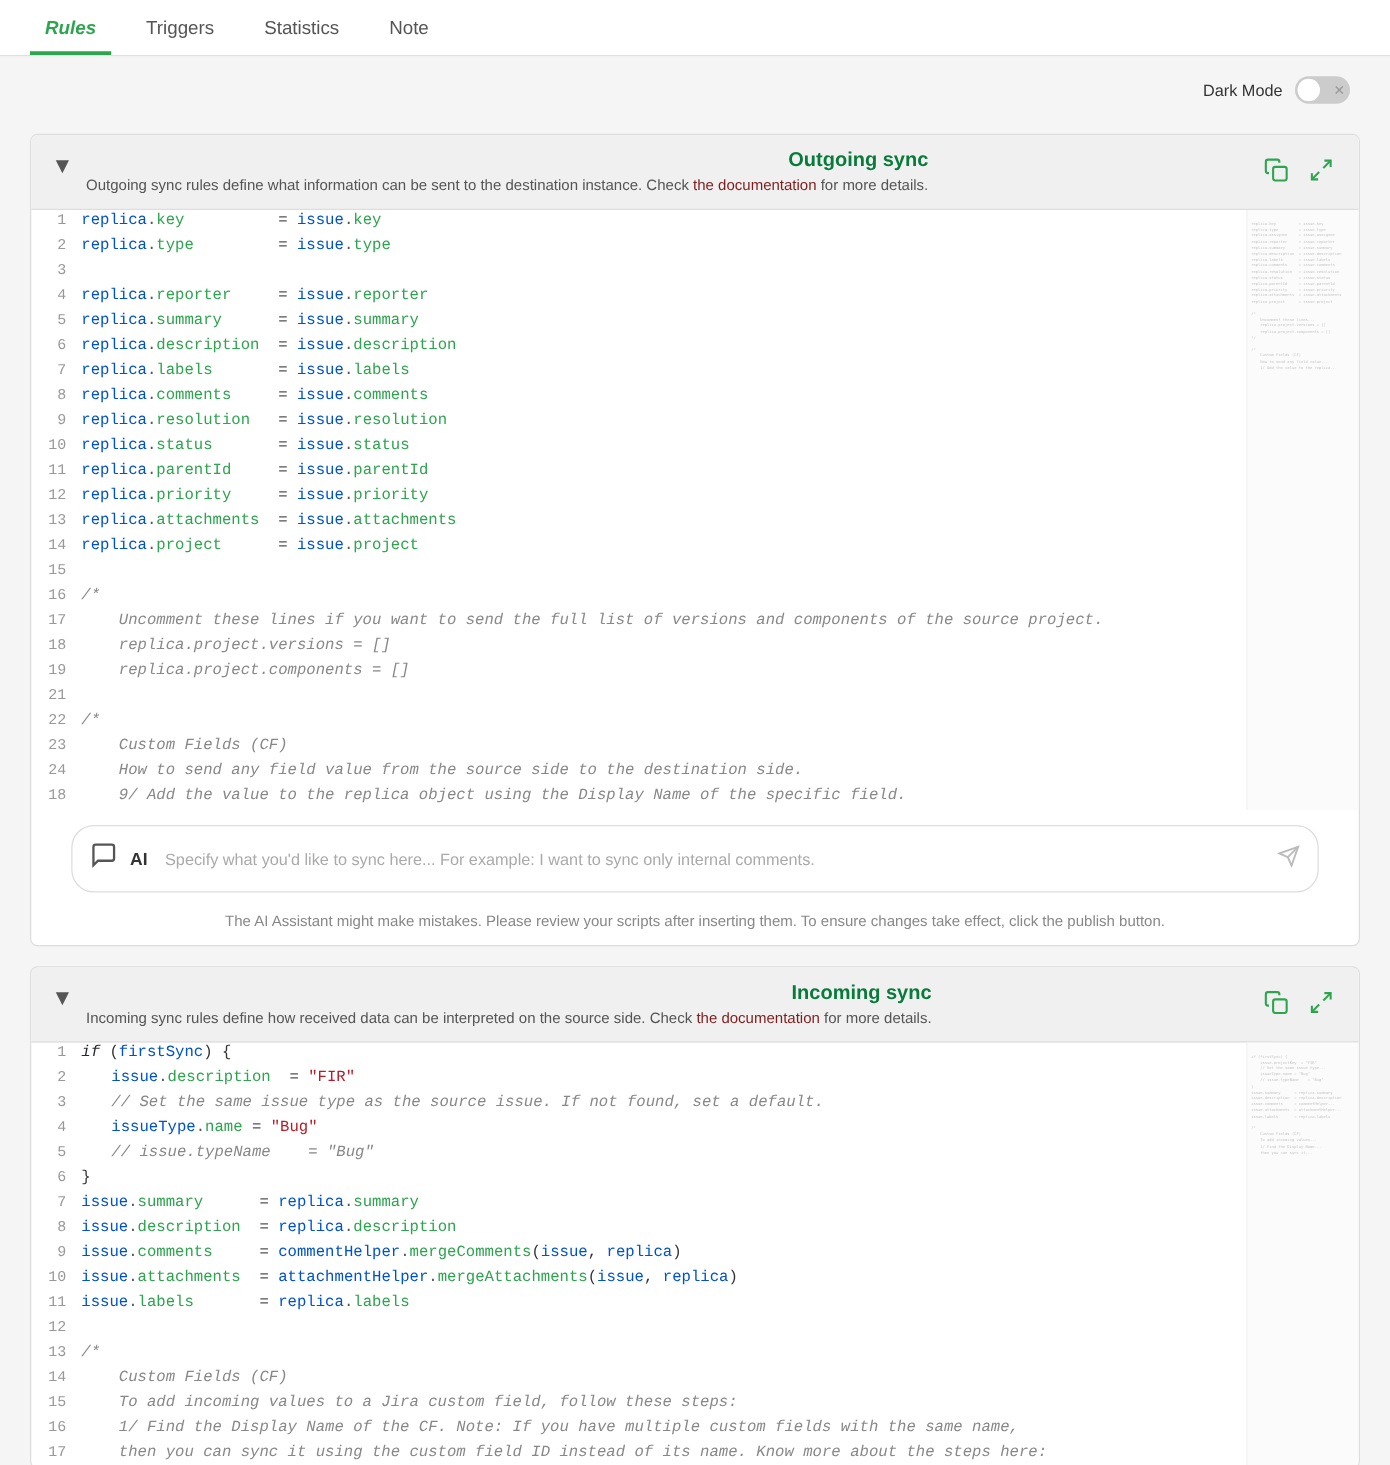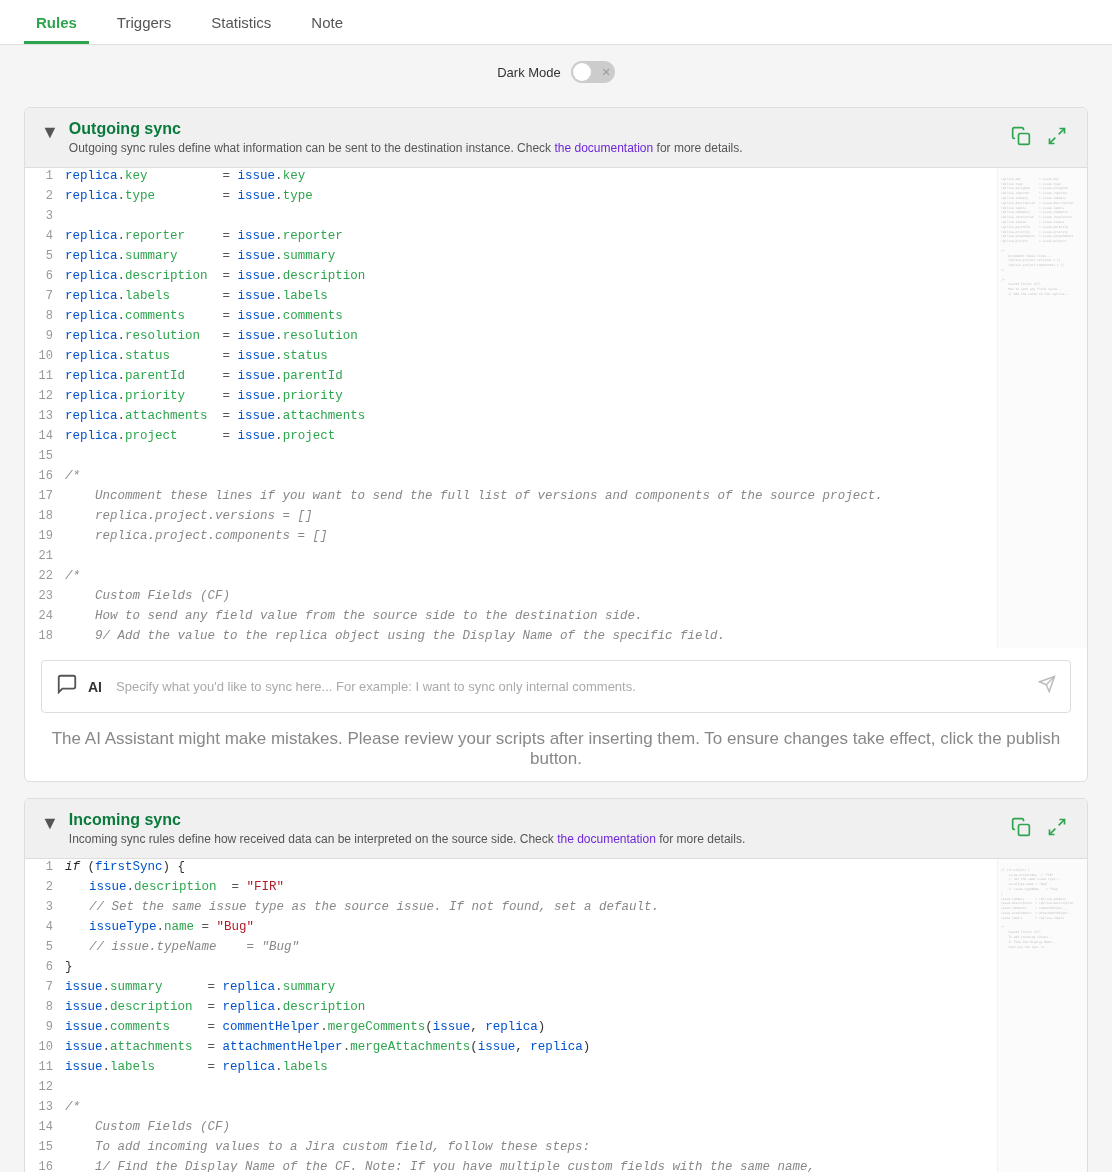--- a/index.html
+++ b/index.html
@@ -24,26 +24,27 @@
       cursor: pointer;
       color: #555;
       font-size: 15px;
       border-bottom: 3px solid transparent;
       user-select: none;
     }
     .tab.active {
       color: #2da44e;
       border-bottom: 3px solid #2da44e;
       font-weight: 600;
+      font-style: italic;
     }
 
     
     .top-controls {
       display: flex;
-      justify-content: center;
+      justify-content: flex-end;
       align-items: center;
       padding: 16px 32px 8px;
       gap: 10px;
     }
     .dark-mode-label {
       font-size: 13px;
       color: #333;
       font-weight: 500;
     }
     .toggle-switch {
@@ -97,28 +98,29 @@
       color: #555;
       font-size: 18px;
       cursor: pointer;
       margin-top: 2px;
     }
     .section-title-block {}
     .section-title {
       font-size: 16px;
       font-weight: 700;
       color: #0a7a3c;
+      text-align: right;
     }
     .section-subtitle {
       font-size: 12px;
       color: #555;
       margin-top: 3px;
     }
     .section-subtitle a {
-      color: #6d28d9;
+      color: #7f1d1d;
       text-decoration: none;
       text-align: right;
     }
     .section-header-right {
       display: flex;
       gap: 8px;
       align-items: center;
     }
     .icon-btn {
       background: none;
@@ -184,22 +186,22 @@
       font-size: 3px;
       font-family: monospace;
       line-height: 1.6;
       color: #aaa;
       white-space: pre;
     }
 
     
     .ai-assistant {
       border: 1px solid #ddd;
-      border-radius: 4px;
-      margin: 12px 16px;
+      border-radius: 18px;
+      margin: 12px 32px;
       padding: 12px 14px;
       display: flex;
       align-items: center;
       gap: 10px;
       background: #fff;
     }
     .ai-icon {
       color: #555;
       font-size: 20px;
     }
@@ -213,21 +215,21 @@
       color: #aaa;
       font-size: 13px;
       flex: 1;
     }
     .ai-send-icon {
       color: #bbb;
       font-size: 18px;
       cursor: pointer;
     }
     .ai-disclaimer {
-      font-size: 17px;
+      font-size: 12px;
       color: #888;
       text-align: center;
       padding: 4px 16px 12px;
     }
   </style>
 </head>
 <body>
 
 <div class="tabs-bar">
   <div class="tab active">Rules</div>

